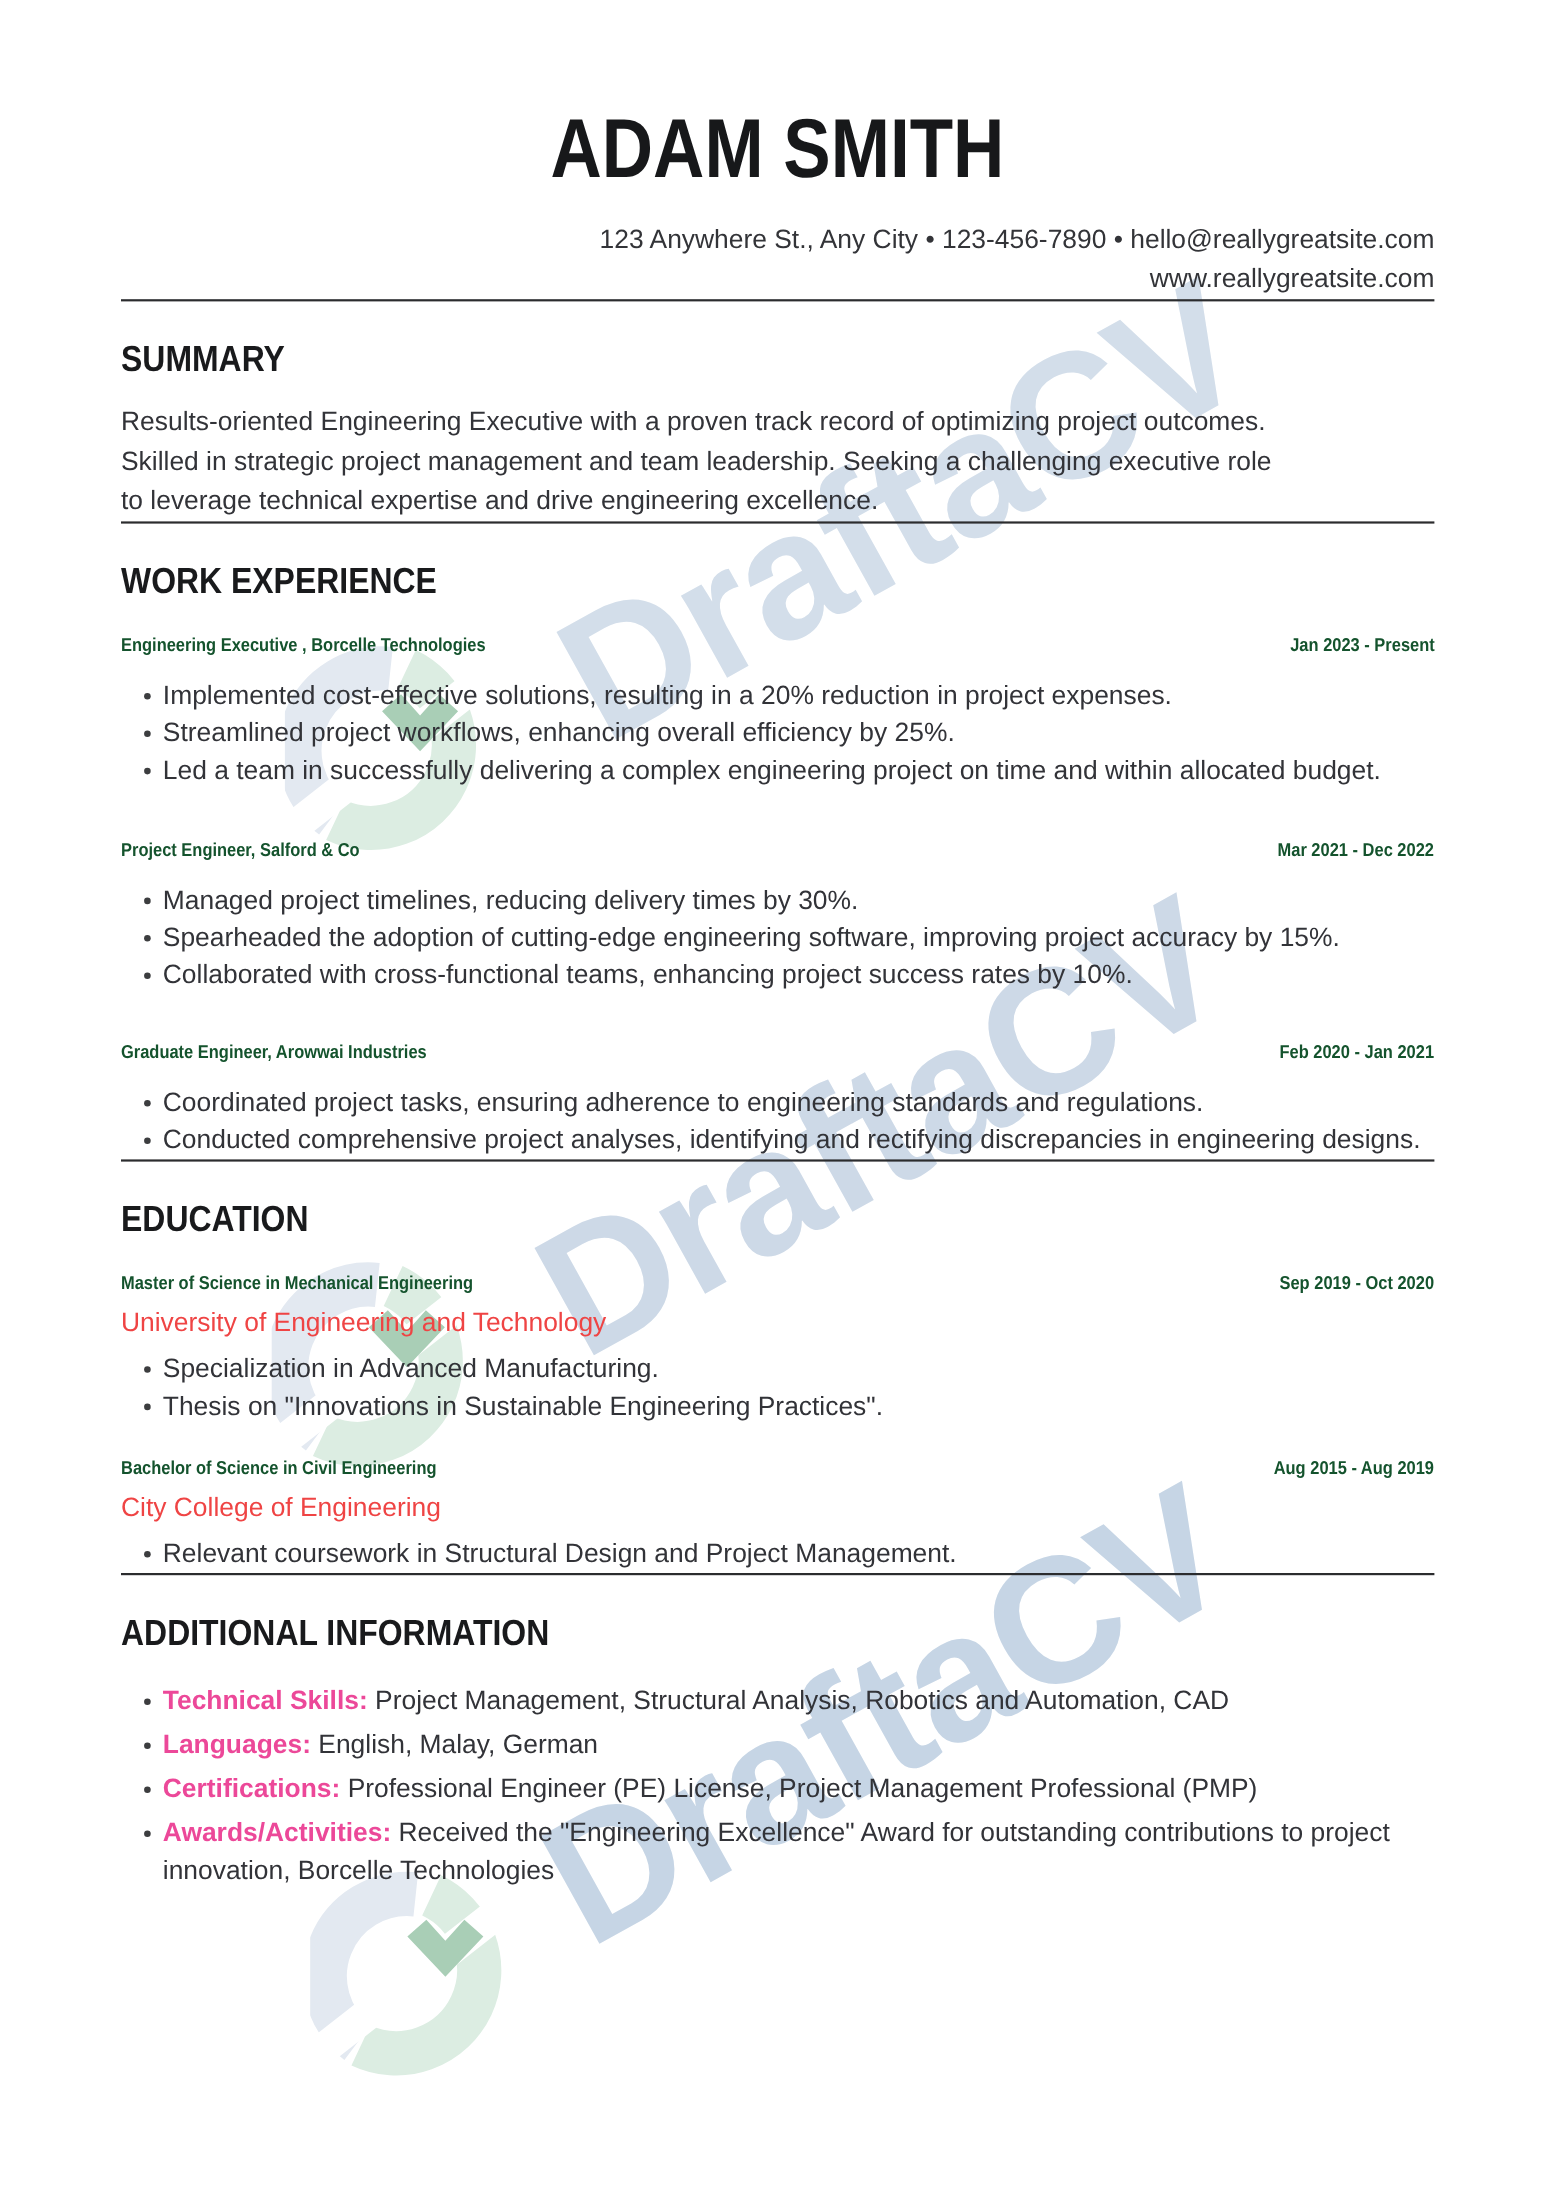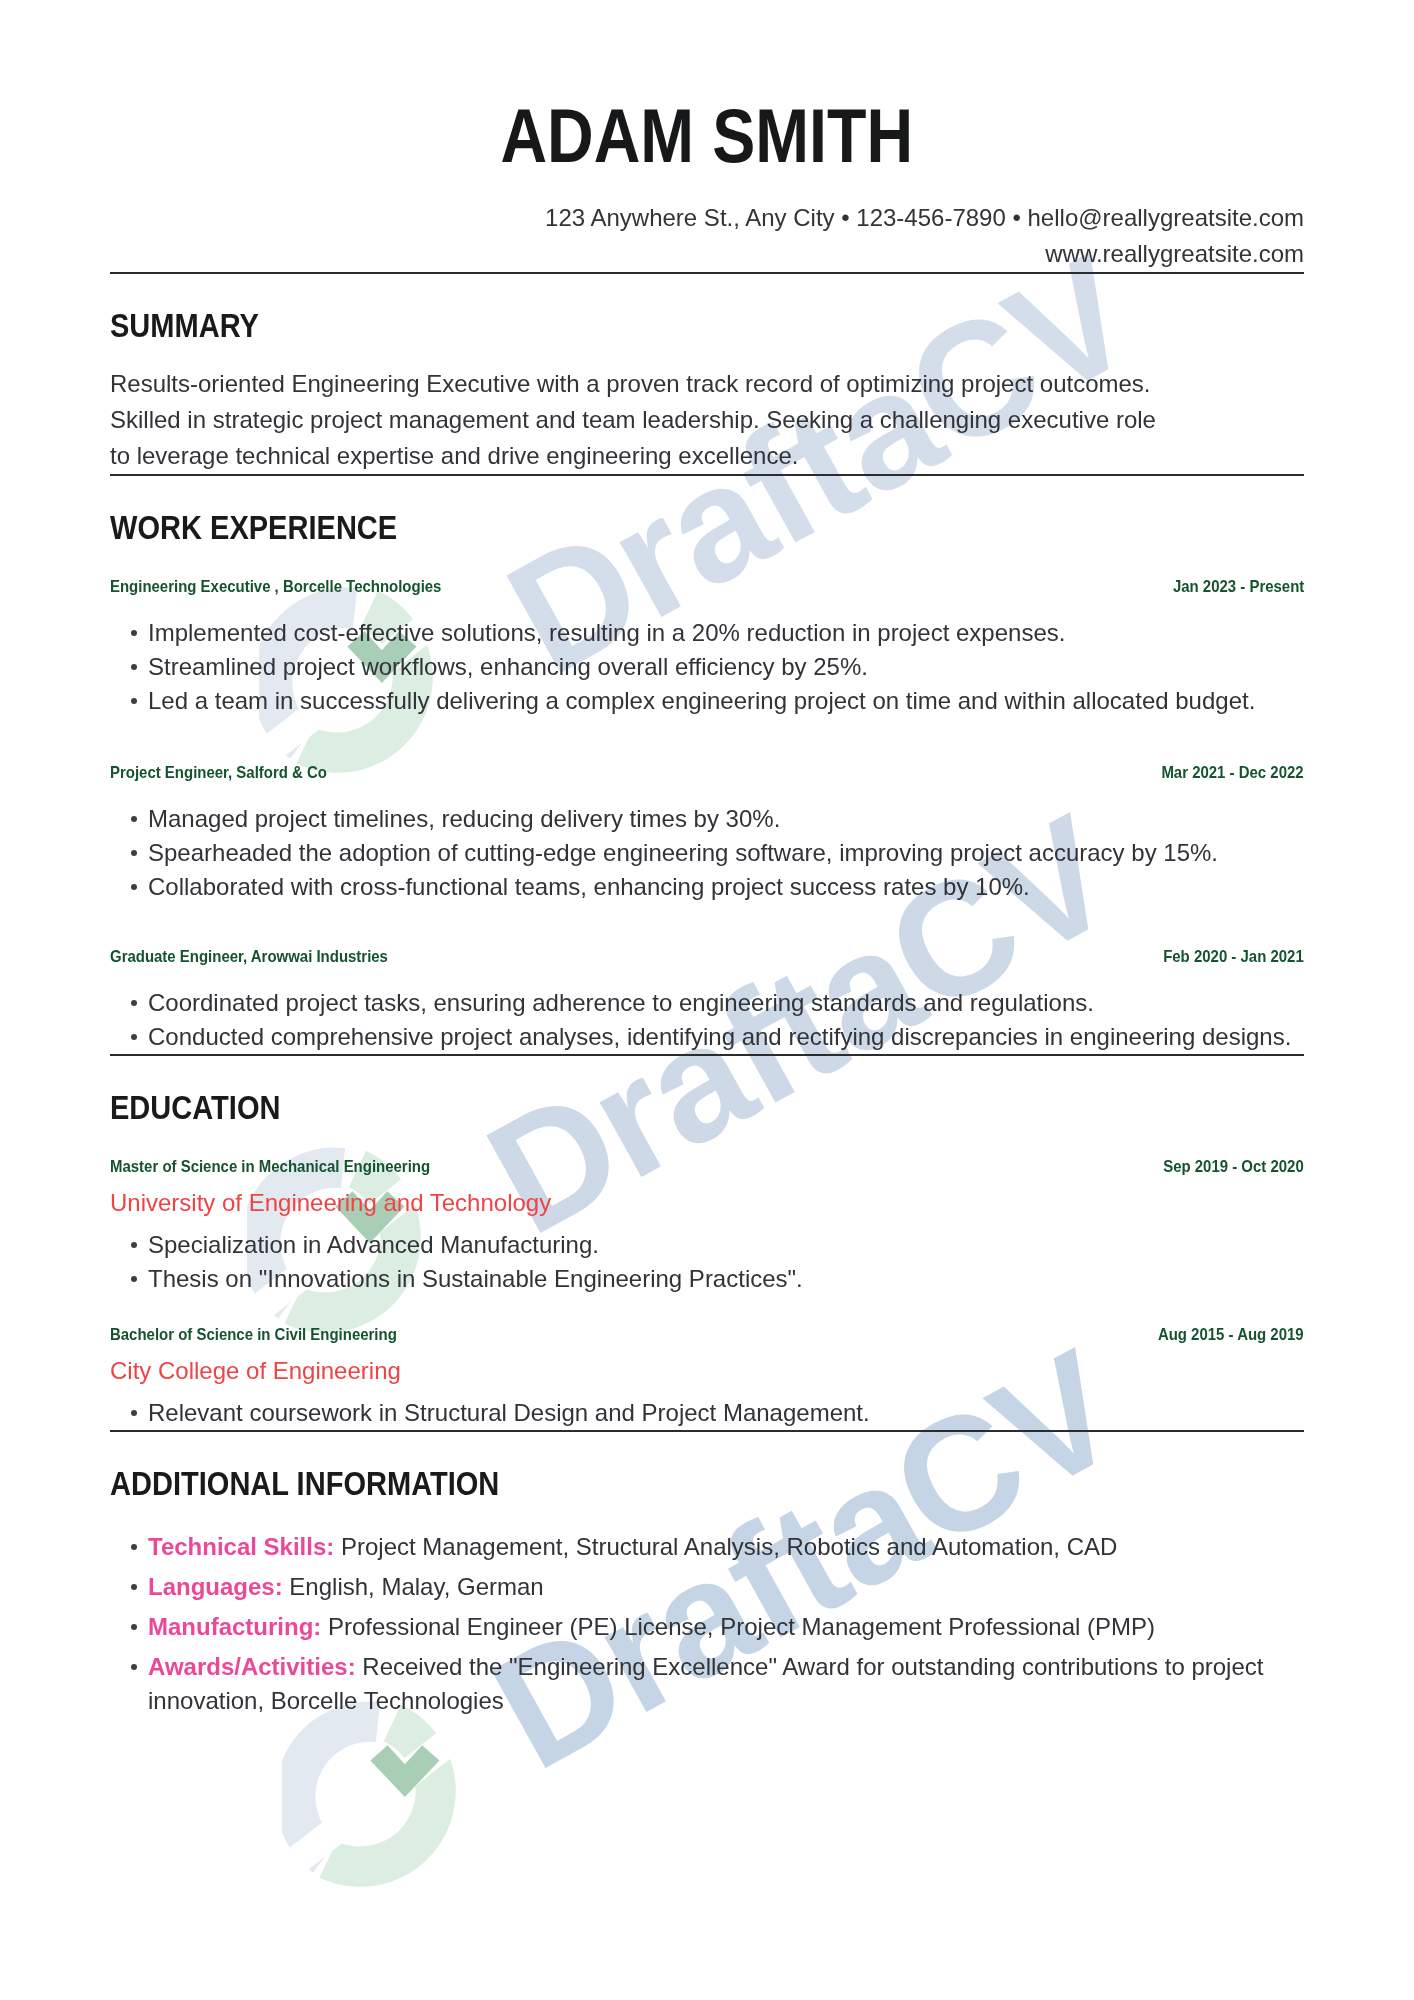--- a/index.html
+++ b/index.html
@@ -207,18 +207,18 @@
     </ul>
 
     <hr class="divider hr4">
 
     <h2 class="section-title">
       <span class="cx-l">ADDITIONAL INFORMATION</span>
     </h2>
     <ul class="bullets additional">
       <li><span class="lead">Technical Skills:</span><span> Project Management, Structural Analysis, Robotics and Automation, CAD</span></li>
       <li><span class="lead">Languages:</span><span> English, Malay, German</span></li>
-      <li><span class="lead">Manufacturing:</span><span> Professional Engineer (PE) License, Project Management Professional (PMP)</span></li>
+      <li><span class="lead">Certifications:</span><span> Professional Engineer (PE) License, Project Management Professional (PMP)</span></li>
       <li><span class="lead">Awards/Activities:</span><span> Received the "Engineering Excellence" Award for outstanding contributions to project innovation, Borcelle Technologies</span></li>
     </ul>
 
   </div>
 </div>
 
 </body></html>

